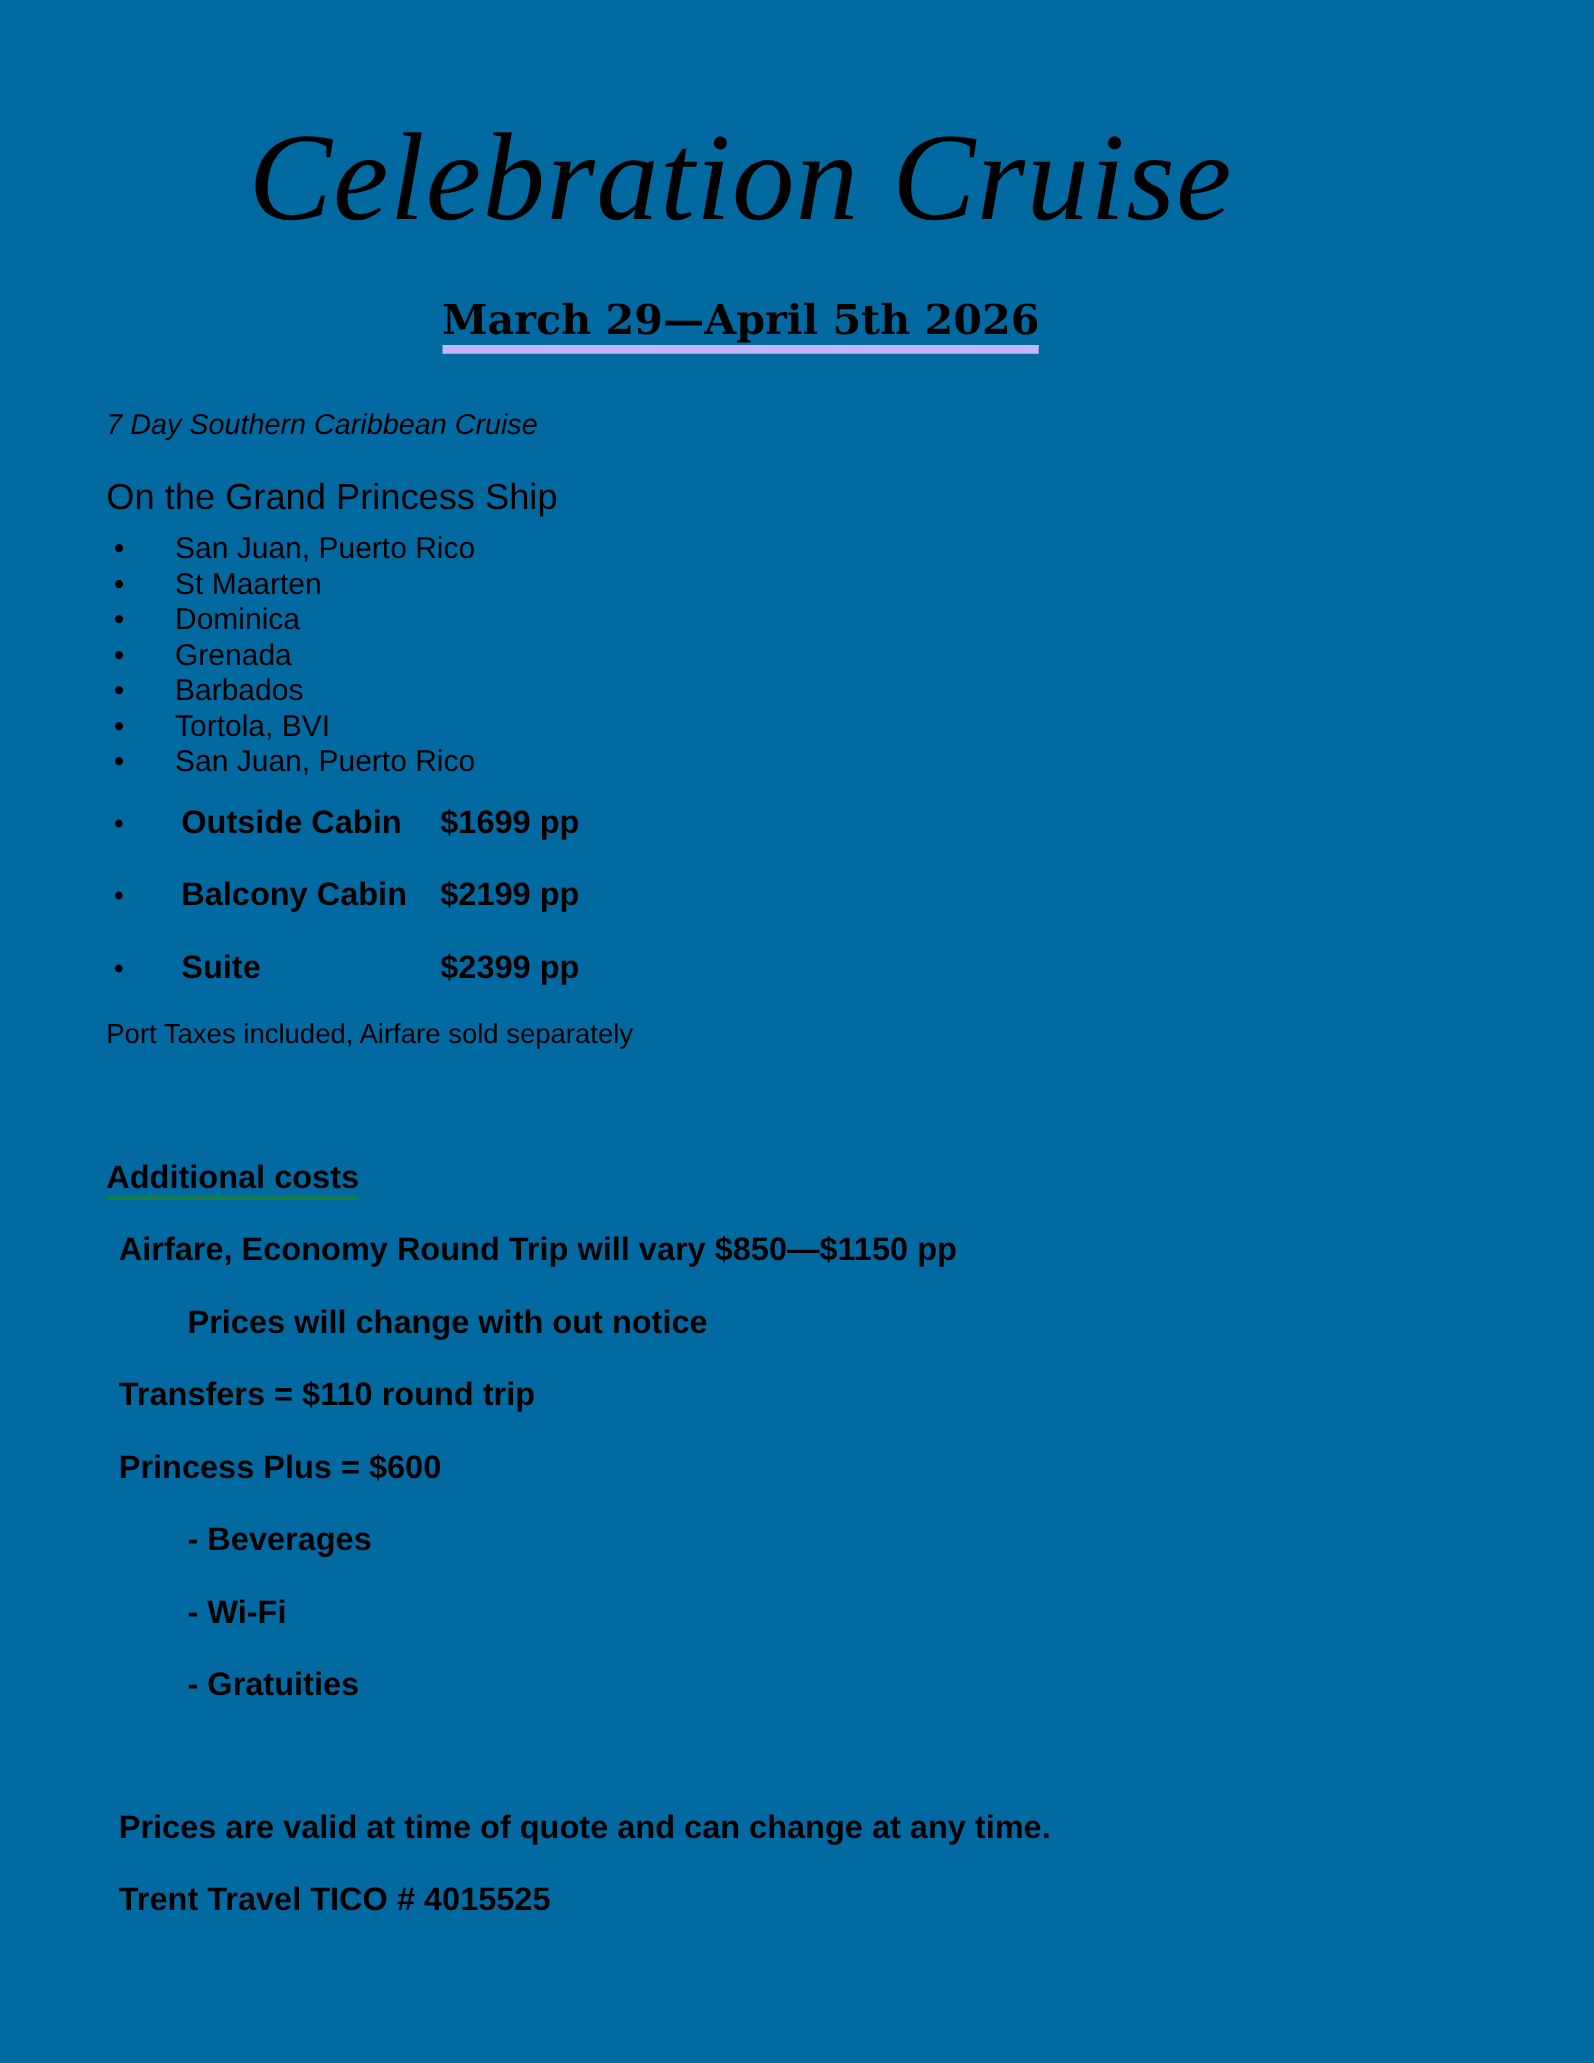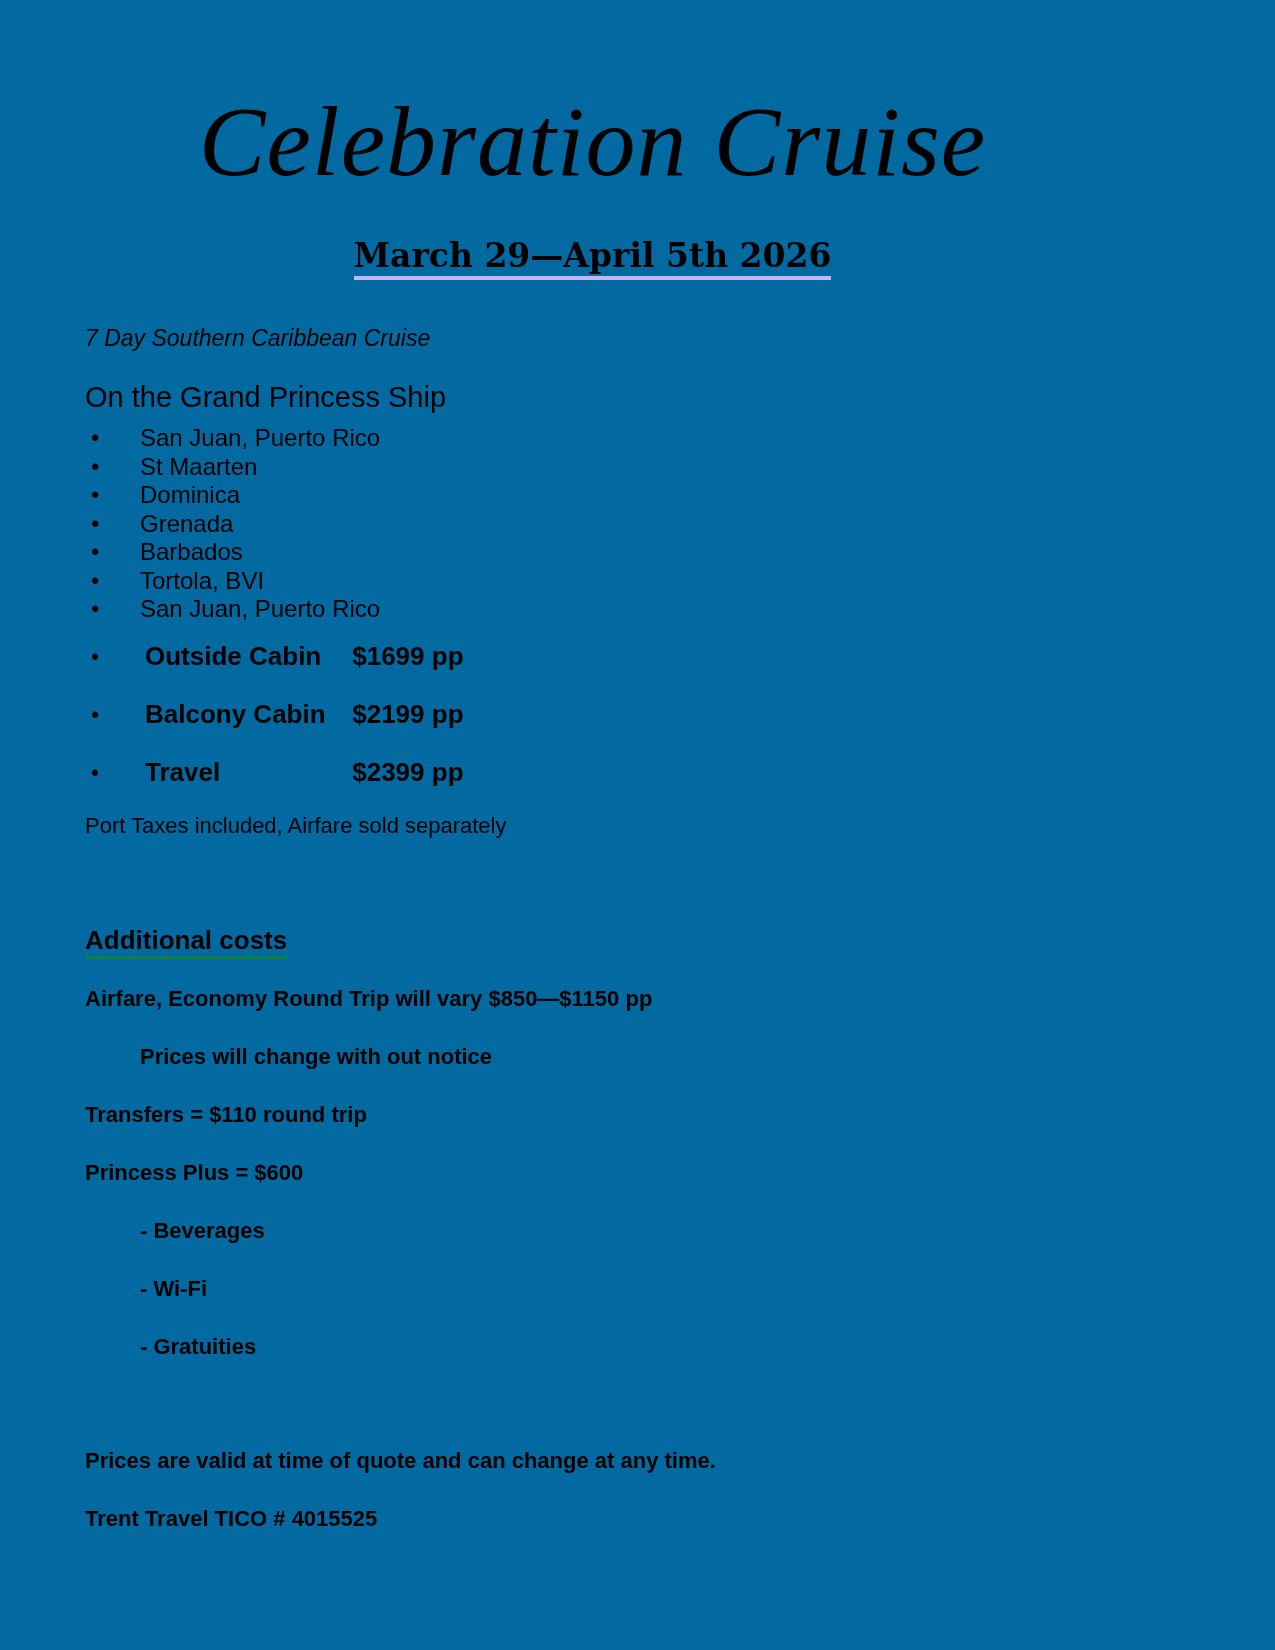--- a/index.html
+++ b/index.html
@@ -30,21 +30,21 @@
   
   .date-row {
     margin-top: 44px;
     text-align: center;
     line-height: 40px;
   }
   .date-row .date-text {
     font-family: "DejaVu Serif", serif;
     font-weight: 700;
     font-size: 33px;
-    border-bottom: 4px solid #c4b5fd;
+    border-bottom: 7px solid #c4b5fd;
     padding-bottom: 1px;
   }
 
   .trip-subtitle {
     margin: 40px 0 0 0;
     font-style: italic;
     font-size: 23px;
     line-height: 32px;
   }
   .ship-line {
@@ -97,23 +97,23 @@
     font-size: 26px;
     line-height: 31px;
     font-weight: 700;
   }
   .add-head .underlined {
     border-bottom: 3px solid #15803d;
     padding-bottom: 1px;
   }
 
   p.bold-line {
-    margin: 27px 0 0 0;
+    margin: 27px 0 0 10px;
     font-weight: 700;
-    font-size: 22px;
+    font-size: 26px;
     line-height: 31px;
   }
   .indent { padding-left: 55px; }
   .validity-line { margin-top: 83px !important; }
 </style>
 </head>
 <body>
 
 <div class="page">
 
@@ -140,21 +140,21 @@
   <ul class="cabins">
     <li>
       <span class="cabin-label">Outside Cabin</span>
       <span class="cabin-price">$1699 pp</span>
     </li>
     <li>
       <span class="cabin-label">Balcony Cabin</span>
       <span class="cabin-price">$2199 pp</span>
     </li>
     <li>
-      <span class="cabin-label">Travel</span>
+      <span class="cabin-label">Suite</span>
       <span class="cabin-price">$2399 pp</span>
     </li>
   </ul>
 
   <p class="taxes-note">Port Taxes included, Airfare sold separately</p>
 
   <h3 class="add-head">
     <span class="underlined">Additional costs</span>
   </h3>
 

